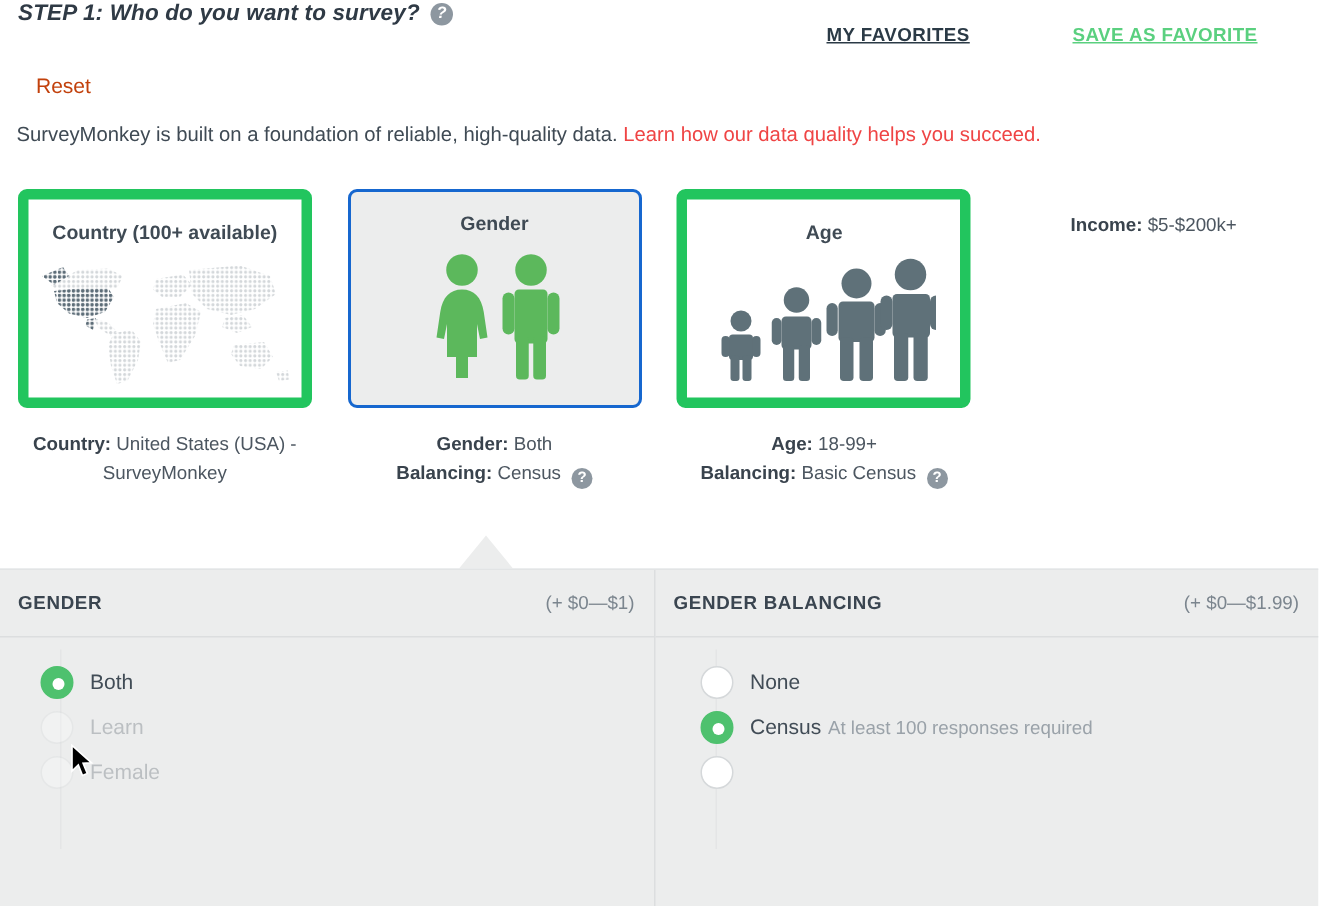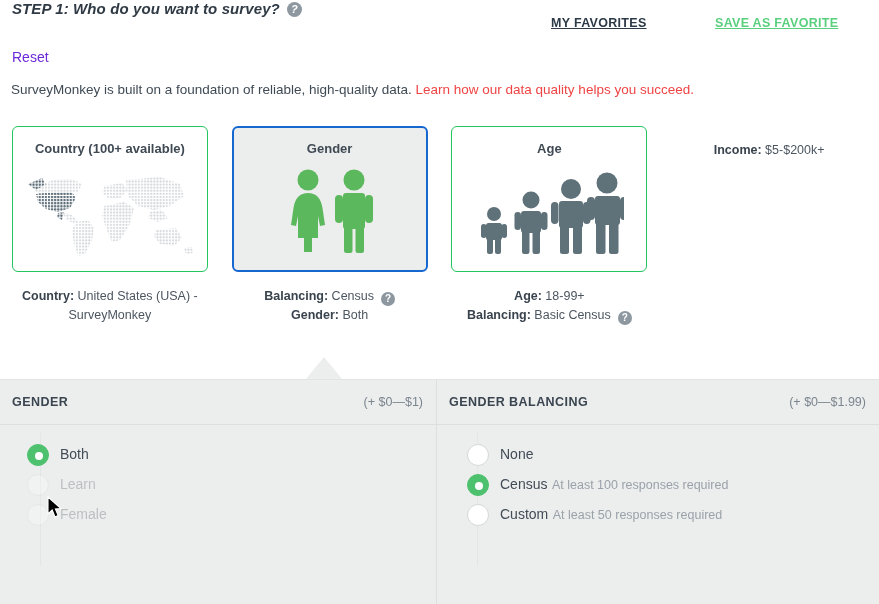--- a/index.html
+++ b/index.html
@@ -28,35 +28,35 @@
     font-family: "Liberation Sans", sans-serif;
   }
   .help-icon.sm { width: 14px; height: 14px; line-height: 14px; font-size: 10px; vertical-align: -2px; }
   .fav-link {
     position: absolute; top: 16px;
     font-size: 12.5px; font-weight: bold; letter-spacing: .3px; text-decoration: underline;
   }
   .fav-mine { left: 551px; color: #2b3a46; }
   .fav-save { left: 715px; color: #5ad07f; }
   .reset-link {
-    position: absolute; left: 12px; top: 49px;
-    font-size: 14px; color: #6d28d9;
+    position: absolute; left: 24px; top: 49px;
+    font-size: 14px; color: #c2410c;
   }
   .tagline {
     position: absolute; left: 11px; top: 82px;
     font-size: 13.5px; color: #3f4a54;
   }
   .tagline a { color: #ef4444; text-decoration: none; }
 
   
   .cards { position: absolute; top: 126px; left: 0; width: 879px; display: flex; }
   .card-col { width: 219.75px; display: flex; flex-direction: column; align-items: center; }
   .card-box {
     width: 196px; height: 146px;
-    border: 1px solid #22c55e; border-radius: 6px;
+    border: 7px solid #22c55e; border-radius: 6px;
     background: #ffffff;
     display: flex; flex-direction: column; align-items: center;
     position: relative;
   }
   .card-col.selected .card-box {
     border: 2px solid #1667cf; background: #eceded;
   }
   .card-title {
     margin-top: 14px; font-size: 13px; font-weight: bold; color: #3f4a54;
   }
@@ -197,22 +197,22 @@
               <rect x="73" y="25" width="22" height="36" rx="3"></rect>
               <rect x="65" y="27" width="8" height="28" rx="4"></rect>
               <rect x="95" y="27" width="8" height="28" rx="4"></rect>
               <rect x="74" y="56" width="8.5" height="29" rx="2.5"></rect>
               <rect x="85.5" y="56" width="8.5" height="29" rx="2.5"></rect>
             </g>
           </svg>
         </div>
       </div>
       <div class="card-meta">
+        <div><b>Gender:</b><span> Both</span></div>
         <div><b>Balancing:</b><span> Census</span><span class="help-icon sm">?</span></div>
-        <div><b>Gender:</b><span> Both</span></div>
       </div>
     </div>
 
     <div class="card-col">
       <div class="card-box">
         <div class="card-title">Age</div>
         <div class="card-art">
           <svg width="150" height="88" viewBox="0 0 150 88">
             <g fill="#5f7179">
 
@@ -306,24 +306,20 @@
         </div>
         <div class="opt-row r-right">
           <span class="radio on"></span>
           <span class="opt-text">
             <span class="opt-label">Census</span>
             <span class="opt-sub">At least 100 responses required</span>
           </span>
         </div>
         <div class="opt-row r-right">
           <span class="radio"></span>
-          <span class="opt-text">
-            <span class="opt-label">Custom</span>
-            <span class="opt-sub">At least 50 responses required</span>
-          </span>
         </div>
       </div>
     </div>
 
   </div>
 
   <div class="cursor">
     <svg width="16" height="23" viewBox="0 0 16 23">
       <path d="M1,1 L1,18 L5.2,14 L8,21 L11.2,19.6 L8.4,12.9 L14,12.6 Z" fill="#000000" stroke="#ffffff" stroke-width="1.1"></path>
     </svg>

